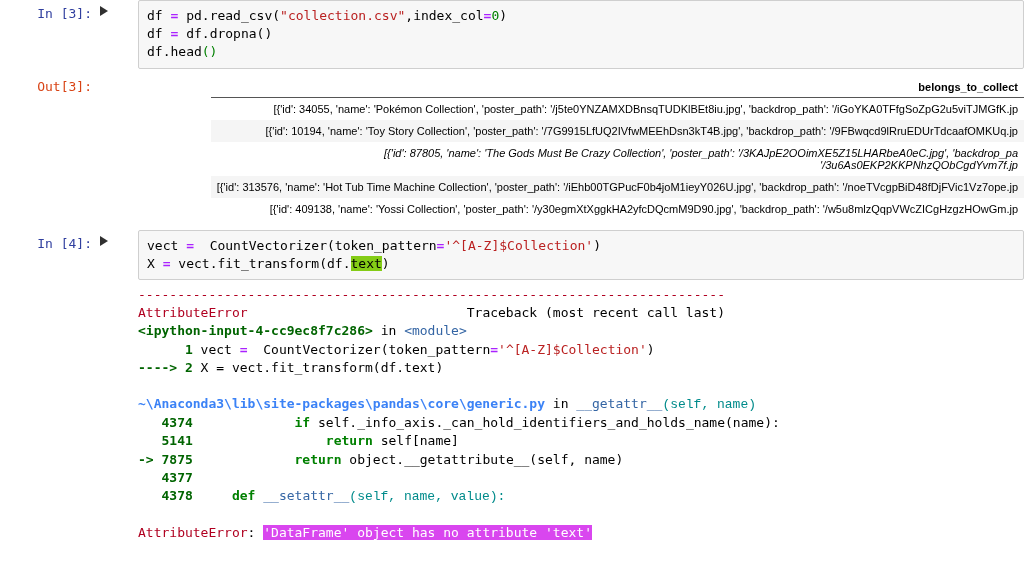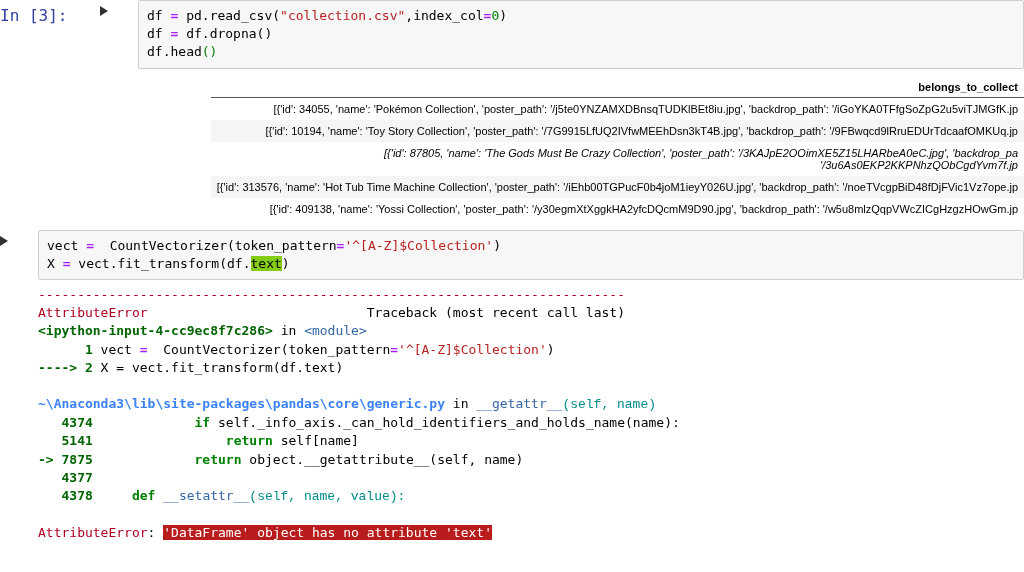--- a/index.html
+++ b/index.html
@@ -13,22 +13,23 @@
     width: 1024px;
     overflow-x: hidden;
   }
   .cell {
     display: flex;
     margin-bottom: 4px;
   }
   .prompt-col {
     width: 100px;
     min-width: 100px;
+    text-align: right;
     padding: 6px 8px 0 0;
-    font-size: 16px;
+    font-size: 13px;
   }
   .prompt-in { color: #303F9F; }
   .prompt-out { color: #D84315; }
   .run-col {
     width: 18px;
     min-width: 18px;
     padding-top: 6px;
   }
   .run-icon {
     border-style: solid;
@@ -99,39 +100,40 @@
   .tb-errname { color: #b00020; font-weight: normal; }
   .tb-loc { color: #006400; font-weight: bold; }
   .tb-mod { color: #3465a4; }
   .tb-path { color: #3b82f6; font-weight: bold; }
   .tb-func { color: #3465a4; }
   .tb-arg  { color: #008b8b; font-family: Liberation Mono, monospace; }
   .tb-ln   { color: #006400; font-weight: bold; }
   .tb-arrow { color: #006400; font-weight: bold; }
   .tb-code { color: #000000; }
   .tb-string { color: #ba2121; }
-  .tb-highlight { background: #b91c1c; color: #ffffff; }
+  .tb-highlight { background: #d946ef; color: #ffffff; }
   .tb-kwpy { color: #008000; font-weight: bold; }
 </style>
 </head>
 <body>
 
 <div class="cell">
   <div class="prompt-col prompt-in">In [3]:</div>
   <div class="run-col">
     <div class="run-icon"></div>
   </div>
   <div class="content-col">
     <div class="code-input"><span class="tok-name">df </span><span class="tok-op">=</span><span class="tok-name"> pd</span><span class="tok-punc">.</span><span class="tok-func">read_csv</span><span class="tok-paren">(</span><span class="tok-str">"collection.csv"</span><span class="tok-name">,index_col</span><span class="tok-op">=</span><span class="tok-num">0</span><span class="tok-paren">)</span>
 <span class="tok-name">df </span><span class="tok-op">=</span><span class="tok-name"> df</span><span class="tok-punc">.</span><span class="tok-func">dropna</span><span class="tok-paren">()</span>
 <span class="tok-name">df</span><span class="tok-punc">.</span><span class="tok-func">head</span><span class="tok-num">()</span></div>
   </div>
 </div>
 
 <div class="cell">
+  <div class="prompt-col prompt-out">Out[3]:</div>
   <div class="run-col"></div>
   <div class="content-col output">
     <div class="df-wrap">
       <table class="df-table">
         <thead>
           <tr>
             <th>belongs_to_collect</th>
           </tr>
         </thead>
         <tbody>
@@ -151,20 +153,21 @@
           <tr>
               <td>[{'id': 409138, 'name': 'Yossi Collection', 'poster_path': '/y30egmXtXggkHA2yfcDQcmM9D90.jpg', 'backdrop_path': '/w5u8mlzQqpVWcZICgHzgzHOwGm.jp</td>
             </tr>
         </tbody>
       </table>
     </div>
   </div>
 </div>
 
 <div class="cell" style="margin-top:10px;">
+  <div class="prompt-col prompt-in">In [4]:</div>
   <div class="run-col">
     <div class="run-icon"></div>
   </div>
   <div class="content-col">
     <div class="code-input"><span class="tok-name">vect </span><span class="tok-op">=</span><span class="tok-name">  </span><span class="tok-func">CountVectorizer</span><span class="tok-paren">(</span><span class="tok-name">token_pattern</span><span class="tok-op">=</span><span class="tok-str">'^[A-Z]$Collection'</span><span class="tok-paren">)</span>
 <span class="tok-name">X </span><span class="tok-op">=</span><span class="tok-name"> vect</span><span class="tok-punc">.</span><span class="tok-func">fit_transform</span><span class="tok-paren">(</span><span class="tok-name">df</span><span class="tok-punc">.</span><span style="background:#84cc16;" class="tok-name">text</span><span class="tok-paren">)</span></div>
 
     <div class="tb"><span class="tb-dash">---------------------------------------------------------------------------</span>
 <span class="tb-errname">AttributeError</span><span>                            Traceback (most recent call last)</span>
 <span class="tb-loc">&lt;ipython-input-4-cc9ec8f7c286&gt;</span><span> in </span><span class="tb-mod">&lt;module&gt;</span>

